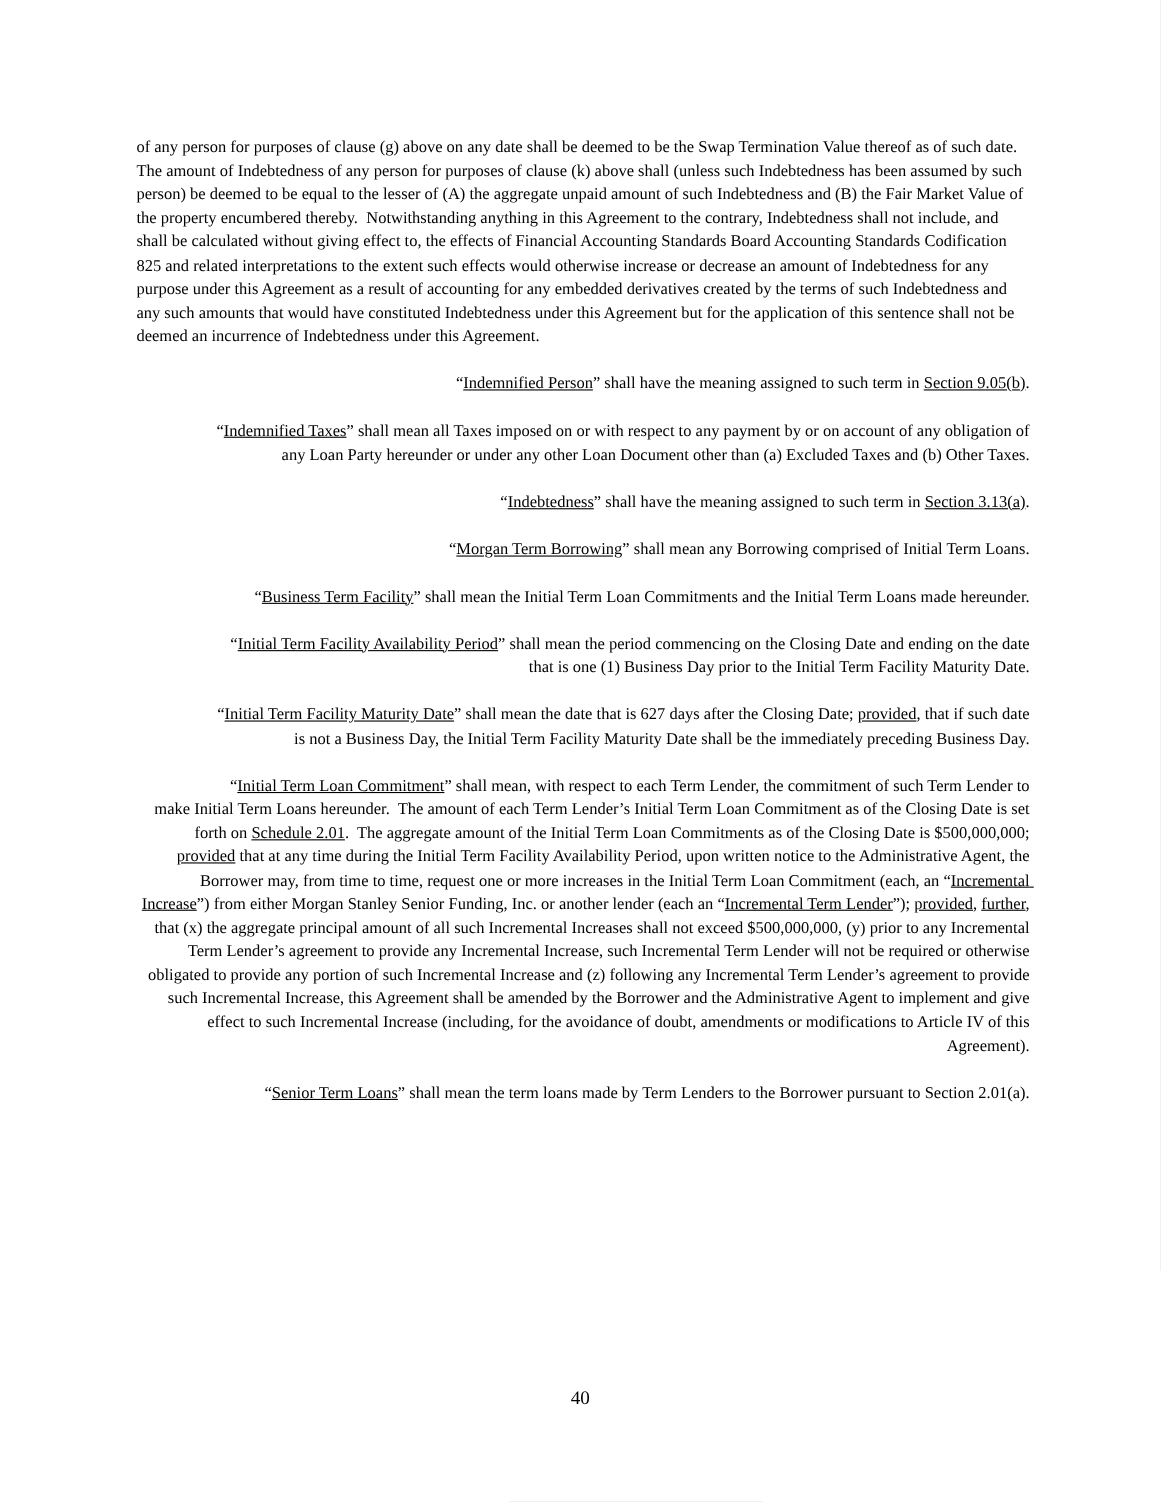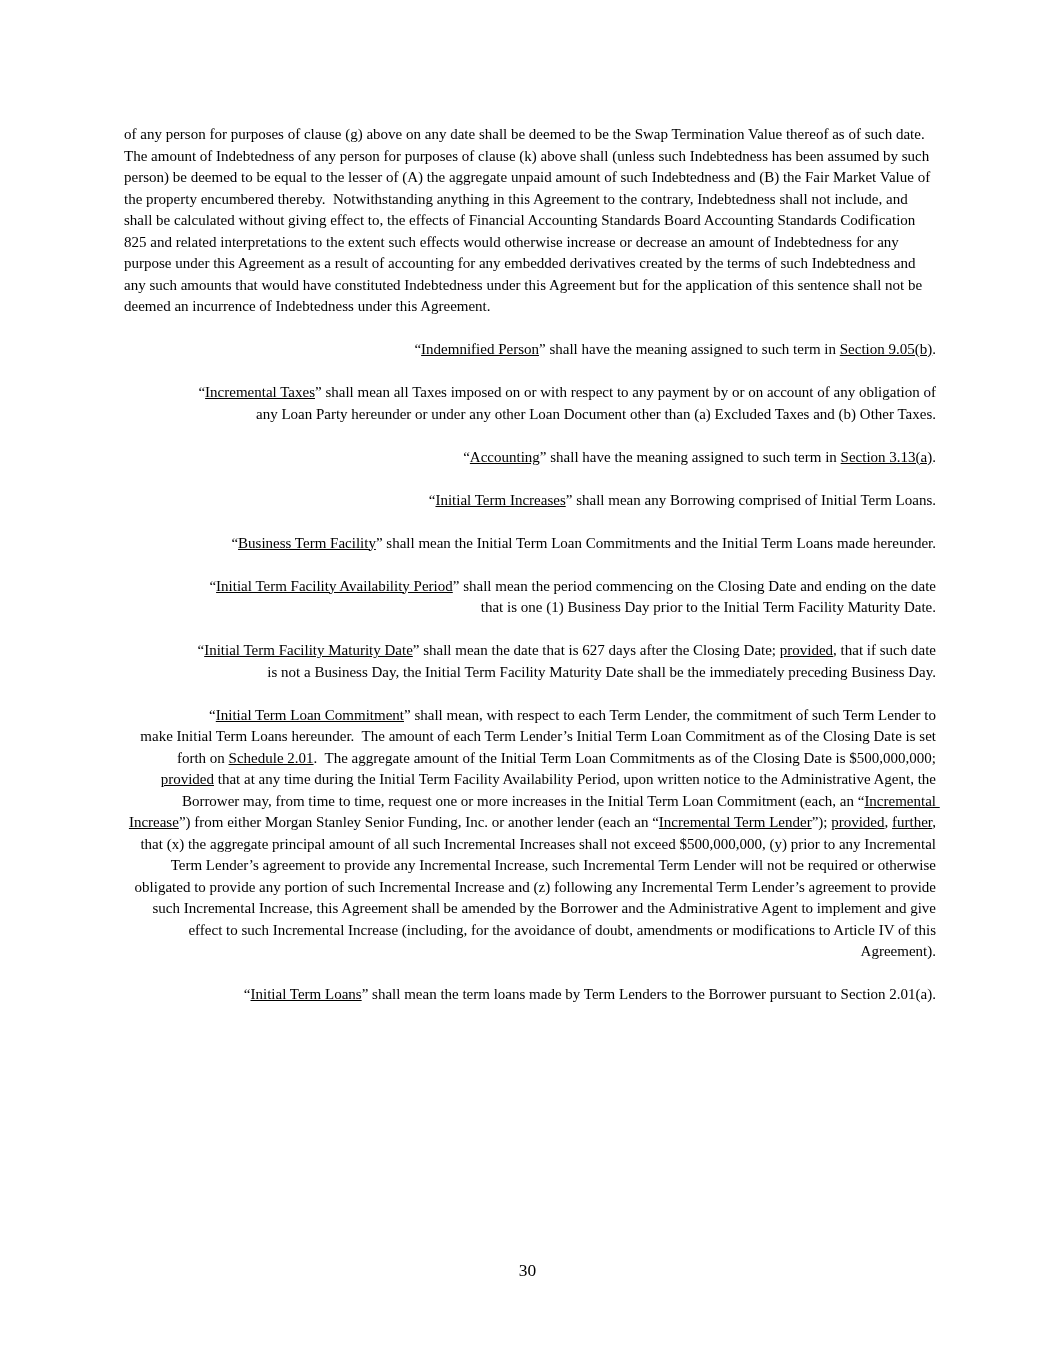--- a/index.html
+++ b/index.html
@@ -47,25 +47,25 @@
     line-height: 21.5px;
   }
 </style>
 </head>
 <body>
 
 <div class="page">
   <div class="doc-body" id="doc-body">
       <p class="para"><span>of any person for purposes of clause (g) above on any date shall be deemed to be the Swap Termination Value thereof as of such date. The amount of Indebtedness of any person for purposes of clause (k) above shall (unless such Indebtedness has been assumed by such person) be deemed to be equal to the lesser of (A) the aggregate unpaid amount of such Indebtedness and (B) the Fair Market Value of the property encumbered thereby.  Notwithstanding anything in this Agreement to the contrary, Indebtedness shall not include, and shall be calculated without giving effect to, the effects of Financial Accounting Standards Board Accounting Standards Codification 825 and related interpretations to the extent such effects would otherwise increase or decrease an amount of Indebtedness for any purpose under this Agreement as a result of accounting for any embedded derivatives created by the terms of such Indebtedness and any such amounts that would have constituted Indebtedness under this Agreement but for the application of this sentence shall not be deemed an incurrence of Indebtedness under this Agreement.</span></p>
       <p class="para indent"><span>“</span><span class="u">Indemnified Person</span><span>” shall have the meaning assigned to such term in </span><span class="u">Section 9.05(b)</span><span>.</span></p>
-      <p class="para indent"><span>“</span><span class="u">Incremental Taxes</span><span>” shall mean all Taxes imposed on or with respect to any payment by or on account of any obligation of any Loan Party hereunder or under any other Loan Document other than (a) Excluded Taxes and (b) Other Taxes.</span></p>
-      <p class="para indent"><span>“</span><span class="u">Accounting</span><span>” shall have the meaning assigned to such term in </span><span class="u">Section 3.13(a)</span><span>.</span></p>
-      <p class="para indent"><span>“</span><span class="u">Initial Term Increases</span><span>” shall mean any Borrowing comprised of Initial Term Loans.</span></p>
+      <p class="para indent"><span>“</span><span class="u">Indemnified Taxes</span><span>” shall mean all Taxes imposed on or with respect to any payment by or on account of any obligation of any Loan Party hereunder or under any other Loan Document other than (a) Excluded Taxes and (b) Other Taxes.</span></p>
+      <p class="para indent"><span>“</span><span class="u">Indebtedness</span><span>” shall have the meaning assigned to such term in </span><span class="u">Section 3.13(a)</span><span>.</span></p>
+      <p class="para indent"><span>“</span><span class="u">Morgan Term Borrowing</span><span>” shall mean any Borrowing comprised of Initial Term Loans.</span></p>
       <p class="para indent"><span>“</span><span class="u">Business Term Facility</span><span>” shall mean the Initial Term Loan Commitments and the Initial Term Loans made hereunder.</span></p>
       <p class="para indent"><span>“</span><span class="u">Initial Term Facility Availability Period</span><span>” shall mean the period commencing on the Closing Date and ending on the date that is one (1) Business Day prior to the Initial Term Facility Maturity Date.</span></p>
       <p class="para indent"><span>“</span><span class="u">Initial Term Facility Maturity Date</span><span>” shall mean the date that is 627 days after the Closing Date; </span><span class="u">provided</span><span>, that if such date is not a Business Day, the Initial Term Facility Maturity Date shall be the immediately preceding Business Day.</span></p>
       <p class="para indent"><span>“</span><span class="u">Initial Term Loan Commitment</span><span>” shall mean, with respect to each Term Lender, the commitment of such Term Lender to make Initial Term Loans hereunder.  The amount of each Term Lender’s Initial Term Loan Commitment as of the Closing Date is set forth on </span><span class="u">Schedule 2.01</span><span>.  The aggregate amount of the Initial Term Loan Commitments as of the Closing Date is $500,000,000; </span><span class="u">provided</span><span> that at any time during the Initial Term Facility Availability Period, upon written notice to the Administrative Agent, the Borrower may, from time to time, request one or more increases in the Initial Term Loan Commitment (each, an “</span><span class="u">Incremental Increase</span><span>”) from either Morgan Stanley Senior Funding, Inc. or another lender (each an “</span><span class="u">Incremental Term Lender</span><span>”); </span><span class="u">provided</span><span>, </span><span class="u">further</span><span>, that (x) the aggregate principal amount of all such Incremental Increases shall not exceed $500,000,000, (y) prior to any Incremental Term Lender’s agreement to provide any Incremental Increase, such Incremental Term Lender will not be required or otherwise obligated to provide any portion of such Incremental Increase and (z) following any Incremental Term Lender’s agreement to provide such Incremental Increase, this Agreement shall be amended by the Borrower and the Administrative Agent to implement and give effect to such Incremental Increase (including, for the avoidance of doubt, amendments or modifications to Article IV of this Agreement).</span></p>
-      <p class="para indent"><span>“</span><span class="u">Initial Term Loans</span><span>” shall mean the term loans made by Term Lenders to the Borrower pursuant to Section 2.01(a).</span></p>
+      <p class="para indent"><span>“</span><span class="u">Senior Term Loans</span><span>” shall mean the term loans made by Term Lenders to the Borrower pursuant to Section 2.01(a).</span></p>
     </div>
   <div class="footer">
-    <span>30</span>
+    <span>40</span>
   </div>
 </div>
 
 </body></html>

